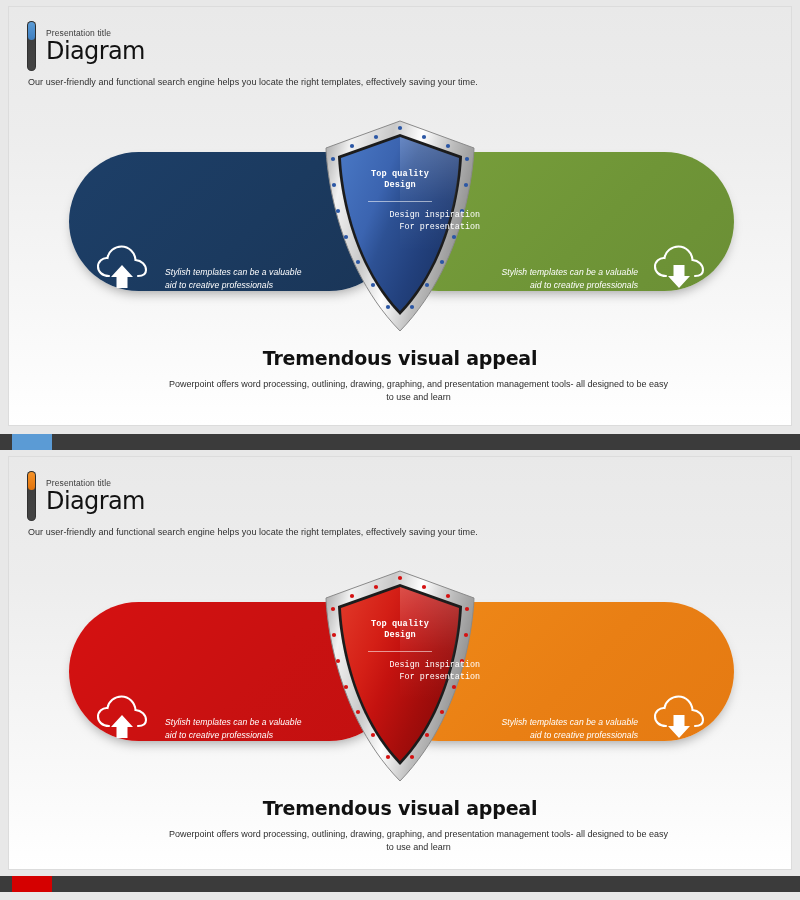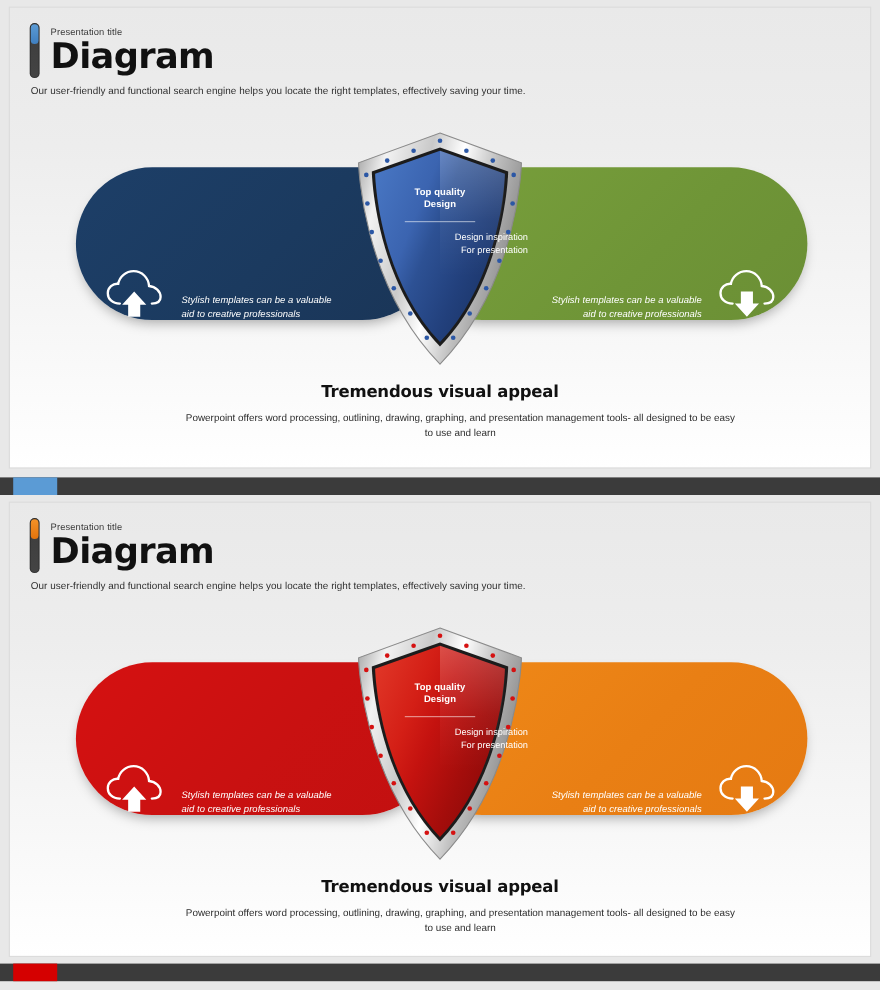--- a/index.html
+++ b/index.html
@@ -60,22 +60,22 @@
   .accent-orange::before { background: linear-gradient(to bottom,#f59228,#e2740d); }
 
   .header-text { padding-top: 1px; }
   .eyebrow {
     font-size: 8.5px;
     color: #3a3a3a;
     letter-spacing: .1px;
     font-family: "Liberation Sans", sans-serif;
   }
   .title {
-    font-size: 32px;
-    font-weight: bold;
+    font-size: 24px;
+    font-weight: normal;
     color: #111;
     line-height: 1.05;
     letter-spacing: -.6px;
     margin-top: 1px;
     font-family: "DejaVu Sans", sans-serif;
   }
   .subtitle {
     position: absolute;
     left: 19px;
     top: 70px;
@@ -148,20 +148,21 @@
     z-index: 5;
   }
   .shield-wrap svg { display: block; width: 160px; height: 218px; }
 
   .shield-content {
     position: absolute;
     left: 0; right: 0;
     top: 52px;
     text-align: center;
     pointer-events: none;
+    font-family: Liberation Mono, monospace;
   }
   .shield-head {
     color: #fff;
     font-size: 8.6px;
     font-weight: bold;
     line-height: 1.32;
     white-space: pre-line;
     letter-spacing: .1px;
   }
   .shield-rule {
@@ -179,21 +180,21 @@
   }
 
   
   .caption {
     position: absolute;
     left: 0; right: 0;
     top: 340px;
     text-align: center;
   }
   .caption-title {
-    font-size: 15px;
+    font-size: 19px;
     font-weight: bold;
     color: #111;
     letter-spacing: -.2px;
     font-family: "DejaVu Sans", sans-serif;
   }
   .caption-body {
     margin-top: 9px;
     font-size: 9px;
     color: #2d2d2d;
     line-height: 1.45;

